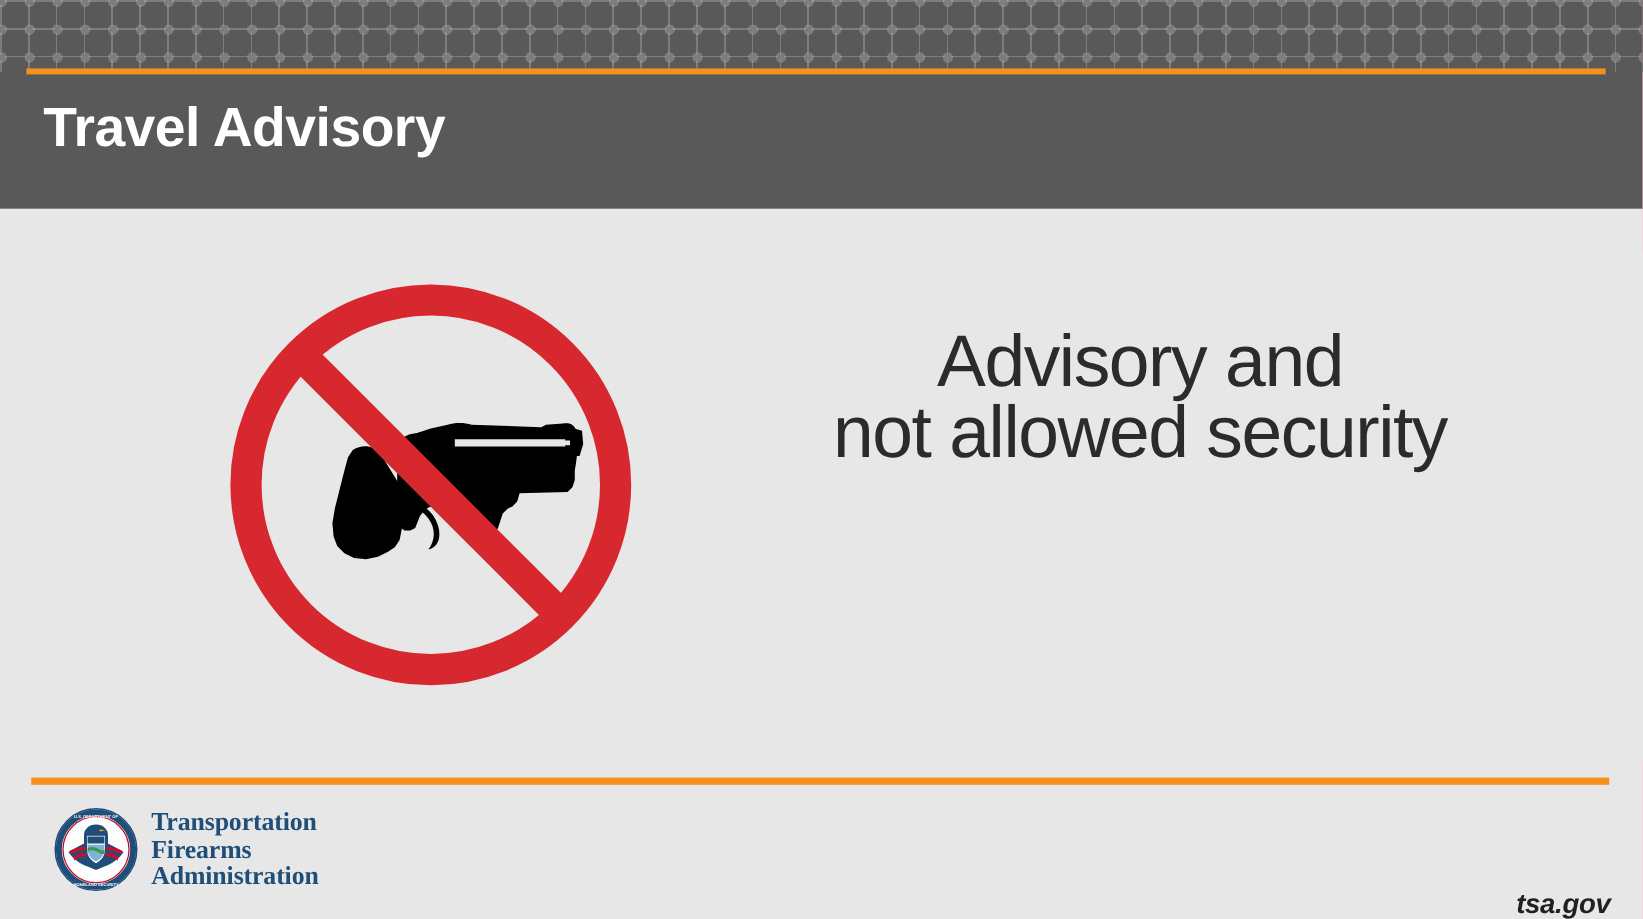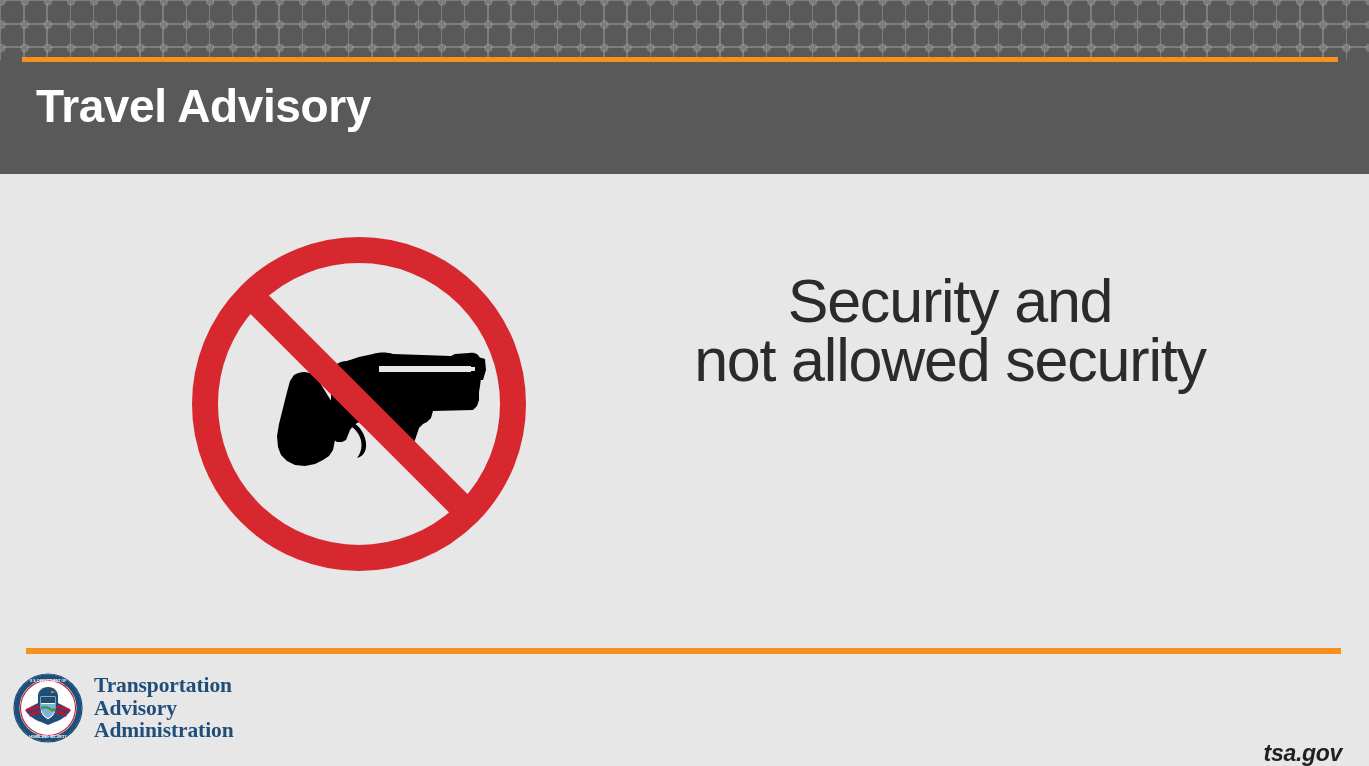--- a/index.html
+++ b/index.html
@@ -122,21 +122,21 @@
     position: absolute;
     left: 26px;
     top: 648px;
     width: 1315px;
     height: 6px;
     background: #f5921e;
   }
 
   .tsa-logo {
     position: absolute;
-    left: 12px;
+    left: 44px;
     top: 671px;
     height: 74px;
     display: flex;
     align-items: center;
   }
   .dhs-seal {
     width: 72px;
     height: 72px;
     flex: 0 0 auto;
   }
@@ -275,21 +275,21 @@
       <g fill="none" stroke="#d8282f" stroke-width="26">
         <circle cx="176" cy="176" r="154"></circle>
       </g>
       <g clip-path="url(#ringClip)">
         <line x1="62" y1="62" x2="290" y2="290" stroke="#d8282f" stroke-width="26" stroke-linecap="butt"></line>
       </g>
     </svg>
   </div>
 
   <div class="advisory-text">
-    <span class="ln">Security and</span>
+    <span class="ln">Advisory and</span>
     <span class="ln">not allowed security</span>
   </div>
 
   <div class="rule-bottom"></div>
 
   <div class="tsa-logo">
     <div class="dhs-seal">
       <svg viewBox="0 0 72 72" xmlns="http://www.w3.org/2000/svg">
         <circle cx="36" cy="36" r="35" fill="#e7e7e7"></circle>
         <circle cx="36" cy="36" r="34" fill="none" stroke="#1f4e79" stroke-width="1.2"></circle>
@@ -319,20 +319,20 @@
           <path d="M29 32 L43 32 L43 36 C43 40 40 44 36 46 C32 44 29 40 29 36 Z" fill="#7fb2d9"></path>
           <path d="M29 38 C32 35 36 37 39 39 C41 40 42 40 43 39 L43 36 C42 37 41 37 39 36 C36 34 32 33 29 35 Z" fill="#3c9a4e"></path>
 
           <circle cx="36" cy="19" r="3.6" fill="#1f4e79"></circle>
           <path d="M39 19 L44 20 L39 21 Z" fill="#f0a000"></path>
         </g>
       </svg>
     </div>
     <div class="tsa-wordmark">
       <span>Transportation</span>
-      <span>Advisory</span>
+      <span>Firearms</span>
       <span>Administration</span>
     </div>
   </div>
 
   <div class="tsa-url">tsa.gov</div>
 
 </div>
 
 </body></html>

